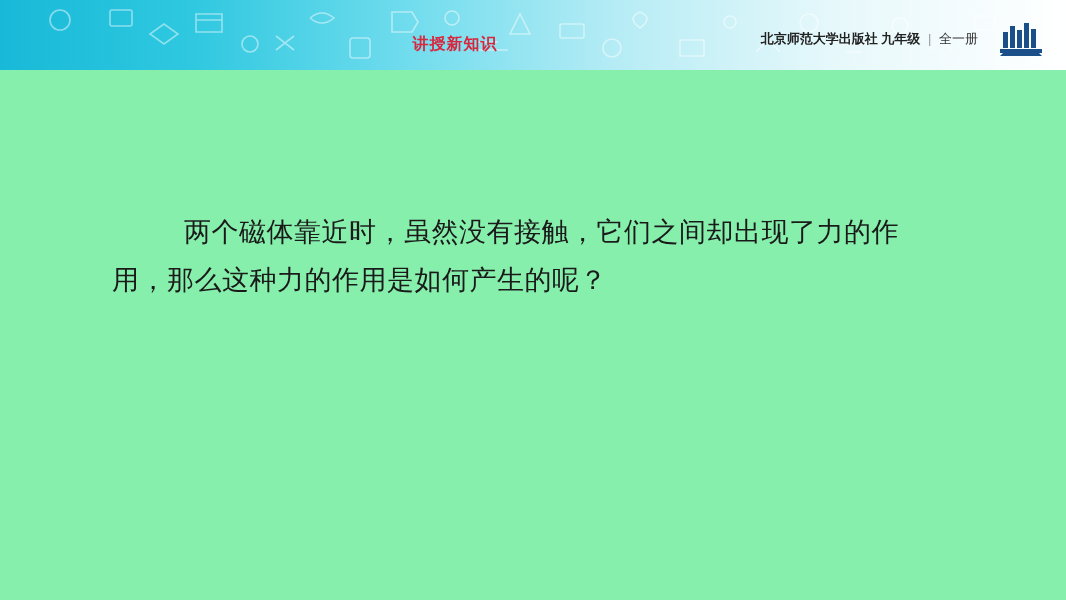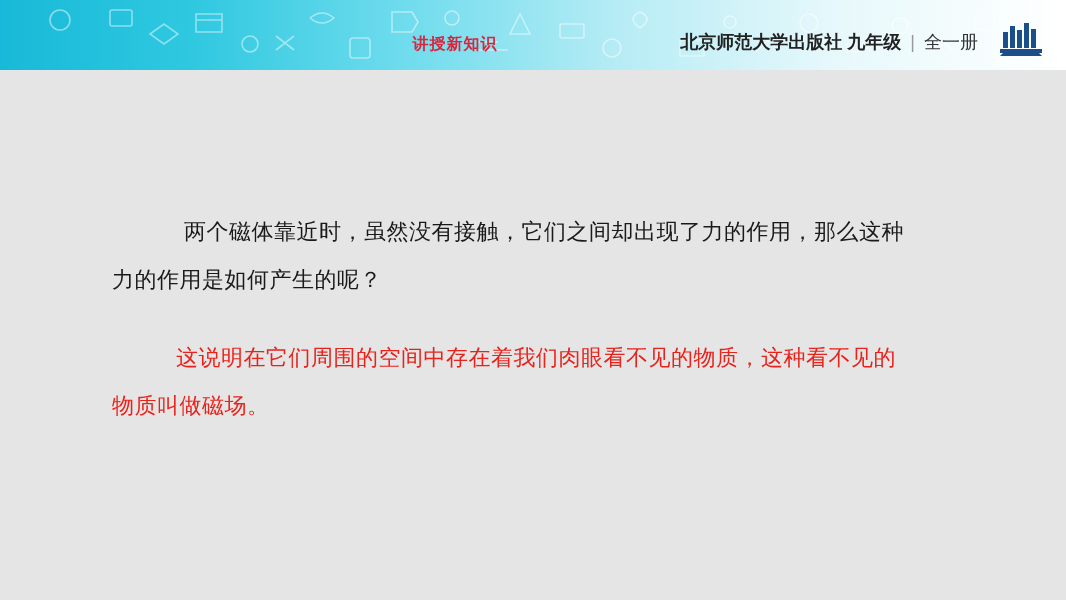--- a/index.html
+++ b/index.html
@@ -10,21 +10,21 @@
     width: 1066px;
     height: 600px;
     background: #ffffff;
     font-family: "Liberation Sans", sans-serif;
     overflow: hidden;
   }
   .slide {
     position: relative;
     width: 1066px;
     height: 600px;
-    background: #e5e5e5;
+    background: #86efac;
     overflow: hidden;
   }
 
   
   .header {
     position: absolute;
     left: 0;
     top: 0;
     width: 1066px;
     height: 70px;
@@ -47,21 +47,21 @@
     text-align: center;
     font-size: 16px;
     font-weight: bold;
     color: #d7263d;
     letter-spacing: 1px;
   }
   .header-right {
     position: absolute;
     right: 88px;
     top: 30px;
-    font-size: 18px;
+    font-size: 13px;
     color: #222222;
     font-weight: bold;
     white-space: nowrap;
   }
   .header-right .sep {
     color: #999999;
     font-weight: normal;
     margin: 0 4px;
   }
   .header-right .light {
@@ -82,21 +82,21 @@
     left: 112px;
     top: 122px;
     font-size: 31px;
     font-weight: bold;
     color: #111111;
     letter-spacing: 2px;
   }
 
   .para {
     position: absolute;
-    font-size: 22px;
+    font-size: 27px;
     line-height: 48px;
     letter-spacing: 0.5px;
   }
   .para-black {
     left: 112px;
     top: 208px;
     width: 800px;
     color: #1a1a1a;
     text-indent: 72px;
   }
@@ -166,16 +166,15 @@
       <rect x="26" y="5" width="5" height="25" fill="#1b4f8a"></rect>
       <rect x="33" y="11" width="5" height="19" fill="#1b4f8a"></rect>
       <rect x="2" y="31" width="42" height="4" fill="#1b4f8a"></rect>
       <path d="M2 38 L44 38 L41 35 L5 35 Z" fill="#1b4f8a"></path>
     </svg>
   </div>
 
 
   <div class="para para-black">两个磁体靠近时，虽然没有接触，它们之间却出现了力的作用，那么这种力的作用是如何产生的呢？</div>
 
-  <div class="para para-red">这说明在它们周围的空间中存在着我们肉眼看不见的物质，这种看不见的物质叫做磁场。</div>
 
 
 </div>
 
 </body></html>

